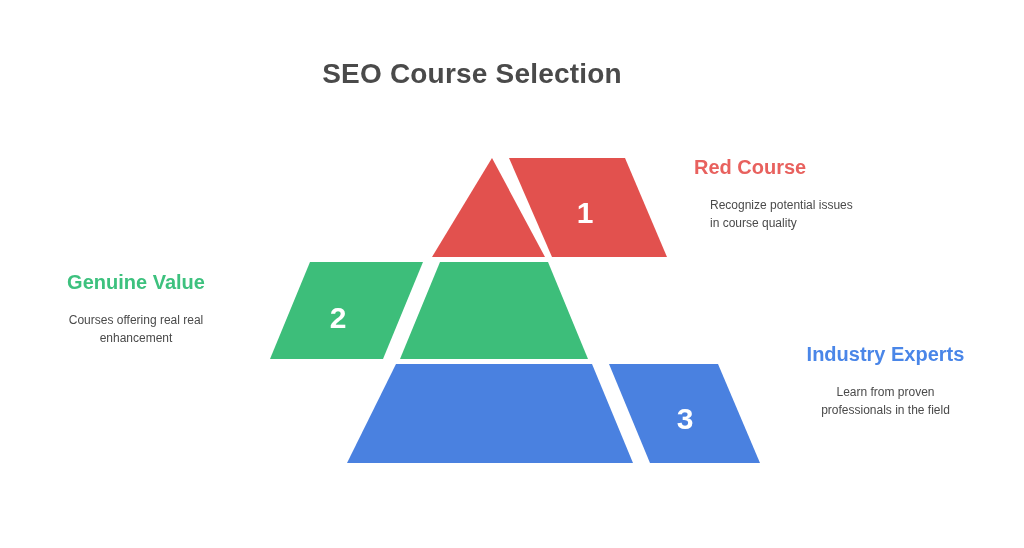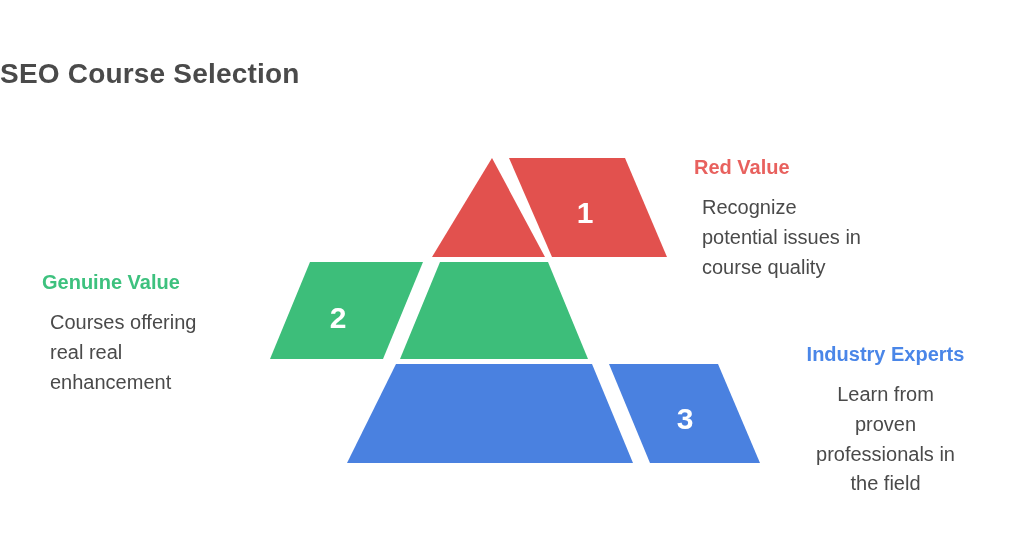--- a/index.html
+++ b/index.html
@@ -18,20 +18,21 @@
     position: absolute;
     top: 0; left: 0;
     width: 1024px;
     height: 548px;
   }
   .title {
     position: absolute;
     left: 0;
     top: 58px;
     width: 944px;
+    text-align: center;
     font-size: 28px;
     font-weight: bold;
     color: #4a4a4a;
     letter-spacing: 0.2px;
   }
   .pyramid-svg {
     position: absolute;
     left: 0;
     top: 0;
   }
@@ -46,41 +47,41 @@
   .callout {
     position: absolute;
   }
   .callout .c-head {
     font-size: 20px;
     font-weight: bold;
     line-height: 1.42;
     margin: 0 0 12px 0;
   }
   .callout .c-body {
-    font-size: 20px;
+    font-size: 12px;
     line-height: 1.48;
     color: #4a4a4a;
-    margin: 8px;
+    margin: 16px;
   }
 
   
   #callout-red {
     left: 694px;
     top: 153px;
     width: 178px;
     text-align: left;
   }
   #callout-red .c-head { color: #e8615e; }
 
   
   #callout-green {
     left: 42px;
     top: 268px;
     width: 188px;
-    text-align: left;
+    text-align: center;
   }
   #callout-green .c-head { color: #3dc17e; }
 
   
   #callout-blue {
     left: 798px;
     top: 340px;
     width: 175px;
     text-align: center;
   }
@@ -115,21 +116,21 @@
 
       <polygon points="396,364 592,364 633,463 347,463" fill="#4a81e0"></polygon>
 
       <polygon points="609,364 718,364 760,463 650,463" fill="#4a81e0"></polygon>
       <text class="step-num" x="685" y="421">3</text>
     </g>
 
   </svg>
 
   <div class="callout" id="callout-red">
-    <p class="c-head">Red Value</p>
+    <p class="c-head">Red Course</p>
     <p class="c-body">Recognize potential issues in course quality</p>
   </div>
 
   <div class="callout" id="callout-green">
     <p class="c-head">Genuine Value</p>
     <p class="c-body">Courses offering real real enhancement</p>
   </div>
 
   <div class="callout" id="callout-blue">
     <p class="c-head">Industry Experts</p>

